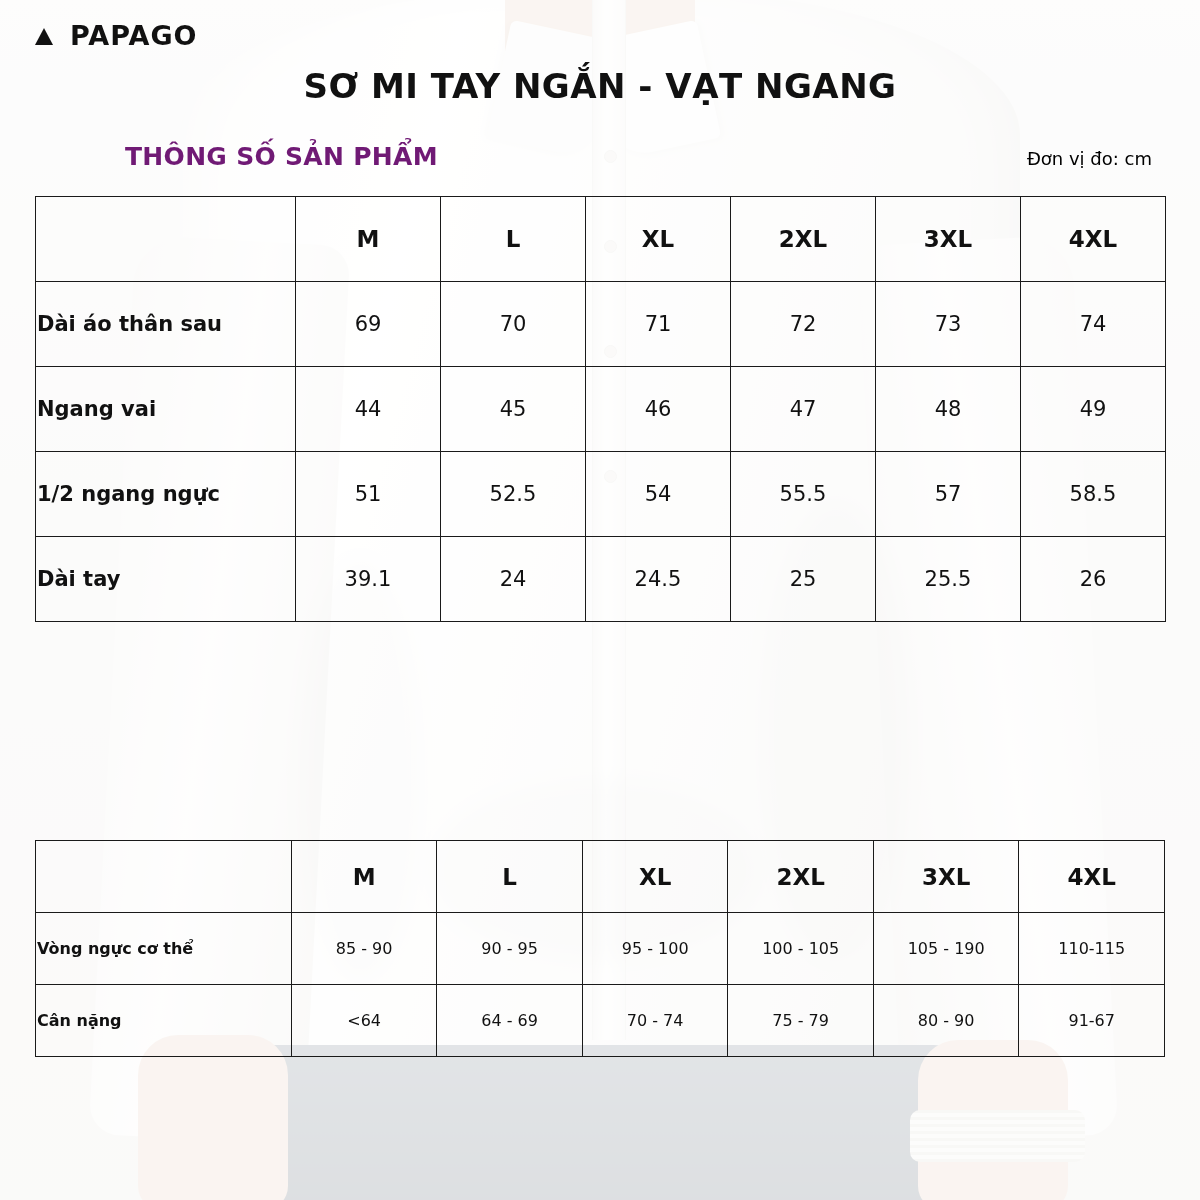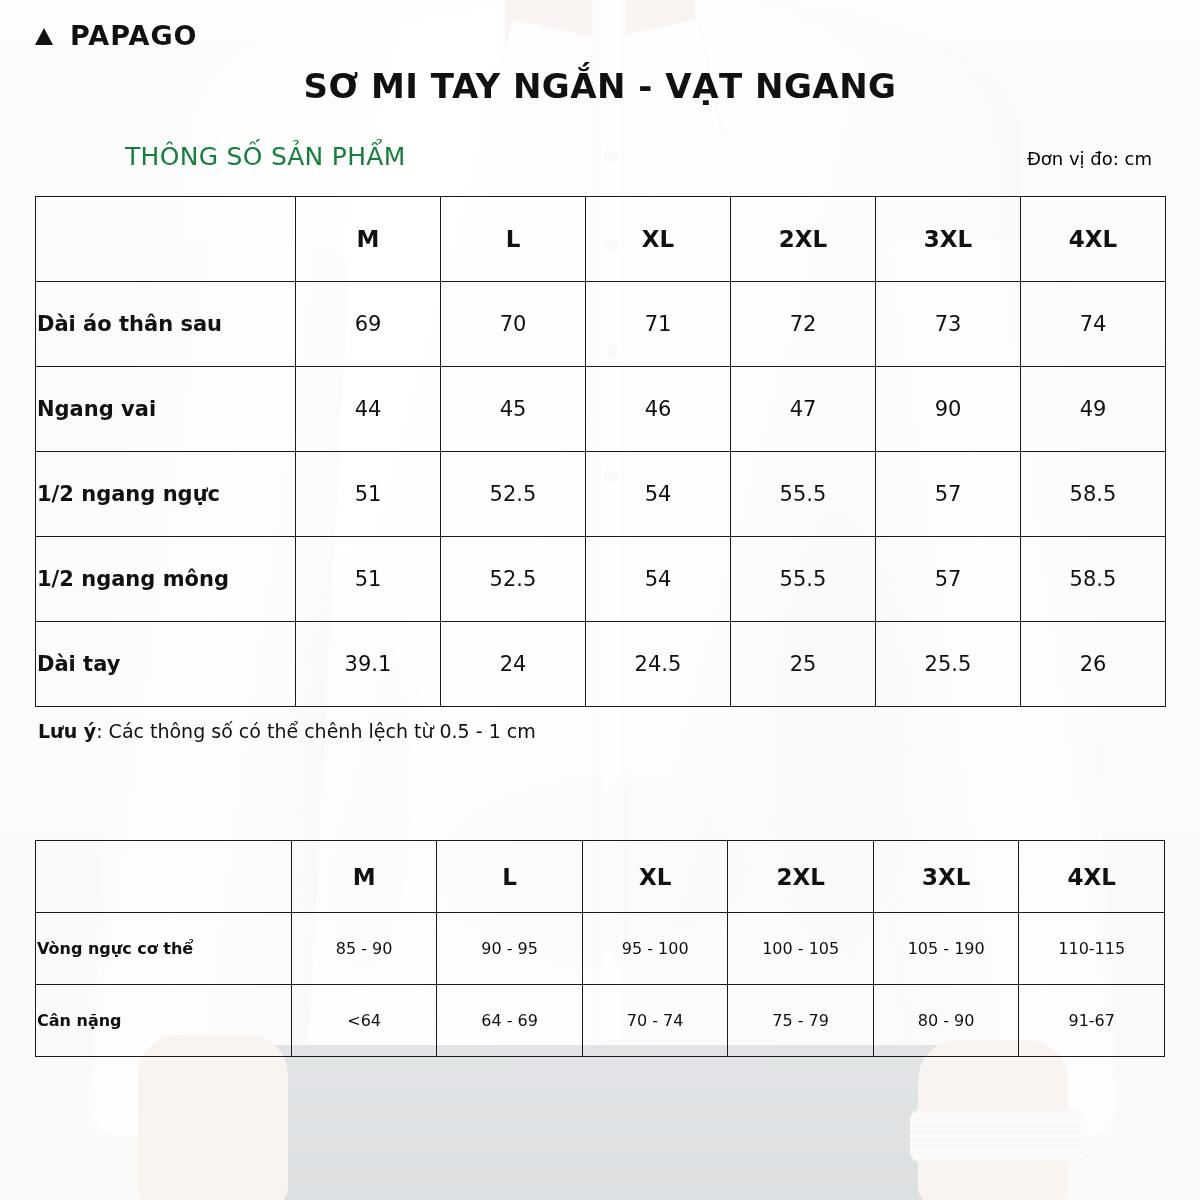--- a/index.html
+++ b/index.html
@@ -144,21 +144,21 @@
   .main-title{
     position:absolute; top:55px; left:0; width:1200px;
     text-align:center;
     font-size:34px; font-weight:bold; color:#111;
     letter-spacing:.5px;
     margin-top:11px;
   }
 
   .sec-title{
     position:absolute;
-    font-size:25px; font-weight:normal; color:#15803d;
+    font-size:25px; font-weight:bold; color:#701a75;
     letter-spacing:.3px;
   }
   #sec1{ left:125px; top:142px; }
   #sec2{ left:125px; top:788px; }
 
   .unit{
     position:absolute; right:48px; top:148px;
     font-size:18px; color:#000000;
   }
 
@@ -265,56 +265,44 @@
         <td>72</td>
         <td>73</td>
         <td>74</td>
       </tr>
       <tr>
         <td class="rowhead">Ngang vai</td>
         <td>44</td>
         <td>45</td>
         <td>46</td>
         <td>47</td>
-        <td>90</td>
+        <td>48</td>
         <td>49</td>
       </tr>
       <tr>
         <td class="rowhead">1/2 ngang ngực</td>
         <td>51</td>
         <td>52.5</td>
         <td>54</td>
         <td>55.5</td>
         <td>57</td>
         <td>58.5</td>
       </tr>
       <tr>
-        <td class="rowhead">1/2 ngang mông</td>
-        <td>51</td>
-        <td>52.5</td>
-        <td>54</td>
-        <td>55.5</td>
-        <td>57</td>
-        <td>58.5</td>
-      </tr>
-      <tr>
         <td class="rowhead">Dài tay</td>
         <td>39.1</td>
         <td>24</td>
         <td>24.5</td>
         <td>25</td>
         <td>25.5</td>
         <td>26</td>
       </tr>
     </tbody>
   </table>
 
-  <div class="note">
-    <b>Lưu ý</b><span>: Các thông số có thể chênh lệch từ 0.5 - 1 cm</span>
-  </div>
 
 
   <table id="tbl-guide">
     <colgroup>
       <col class="c0">
         <col class="cx">
         <col class="cx">
         <col class="cx">
         <col class="cx">
         <col class="cx">

